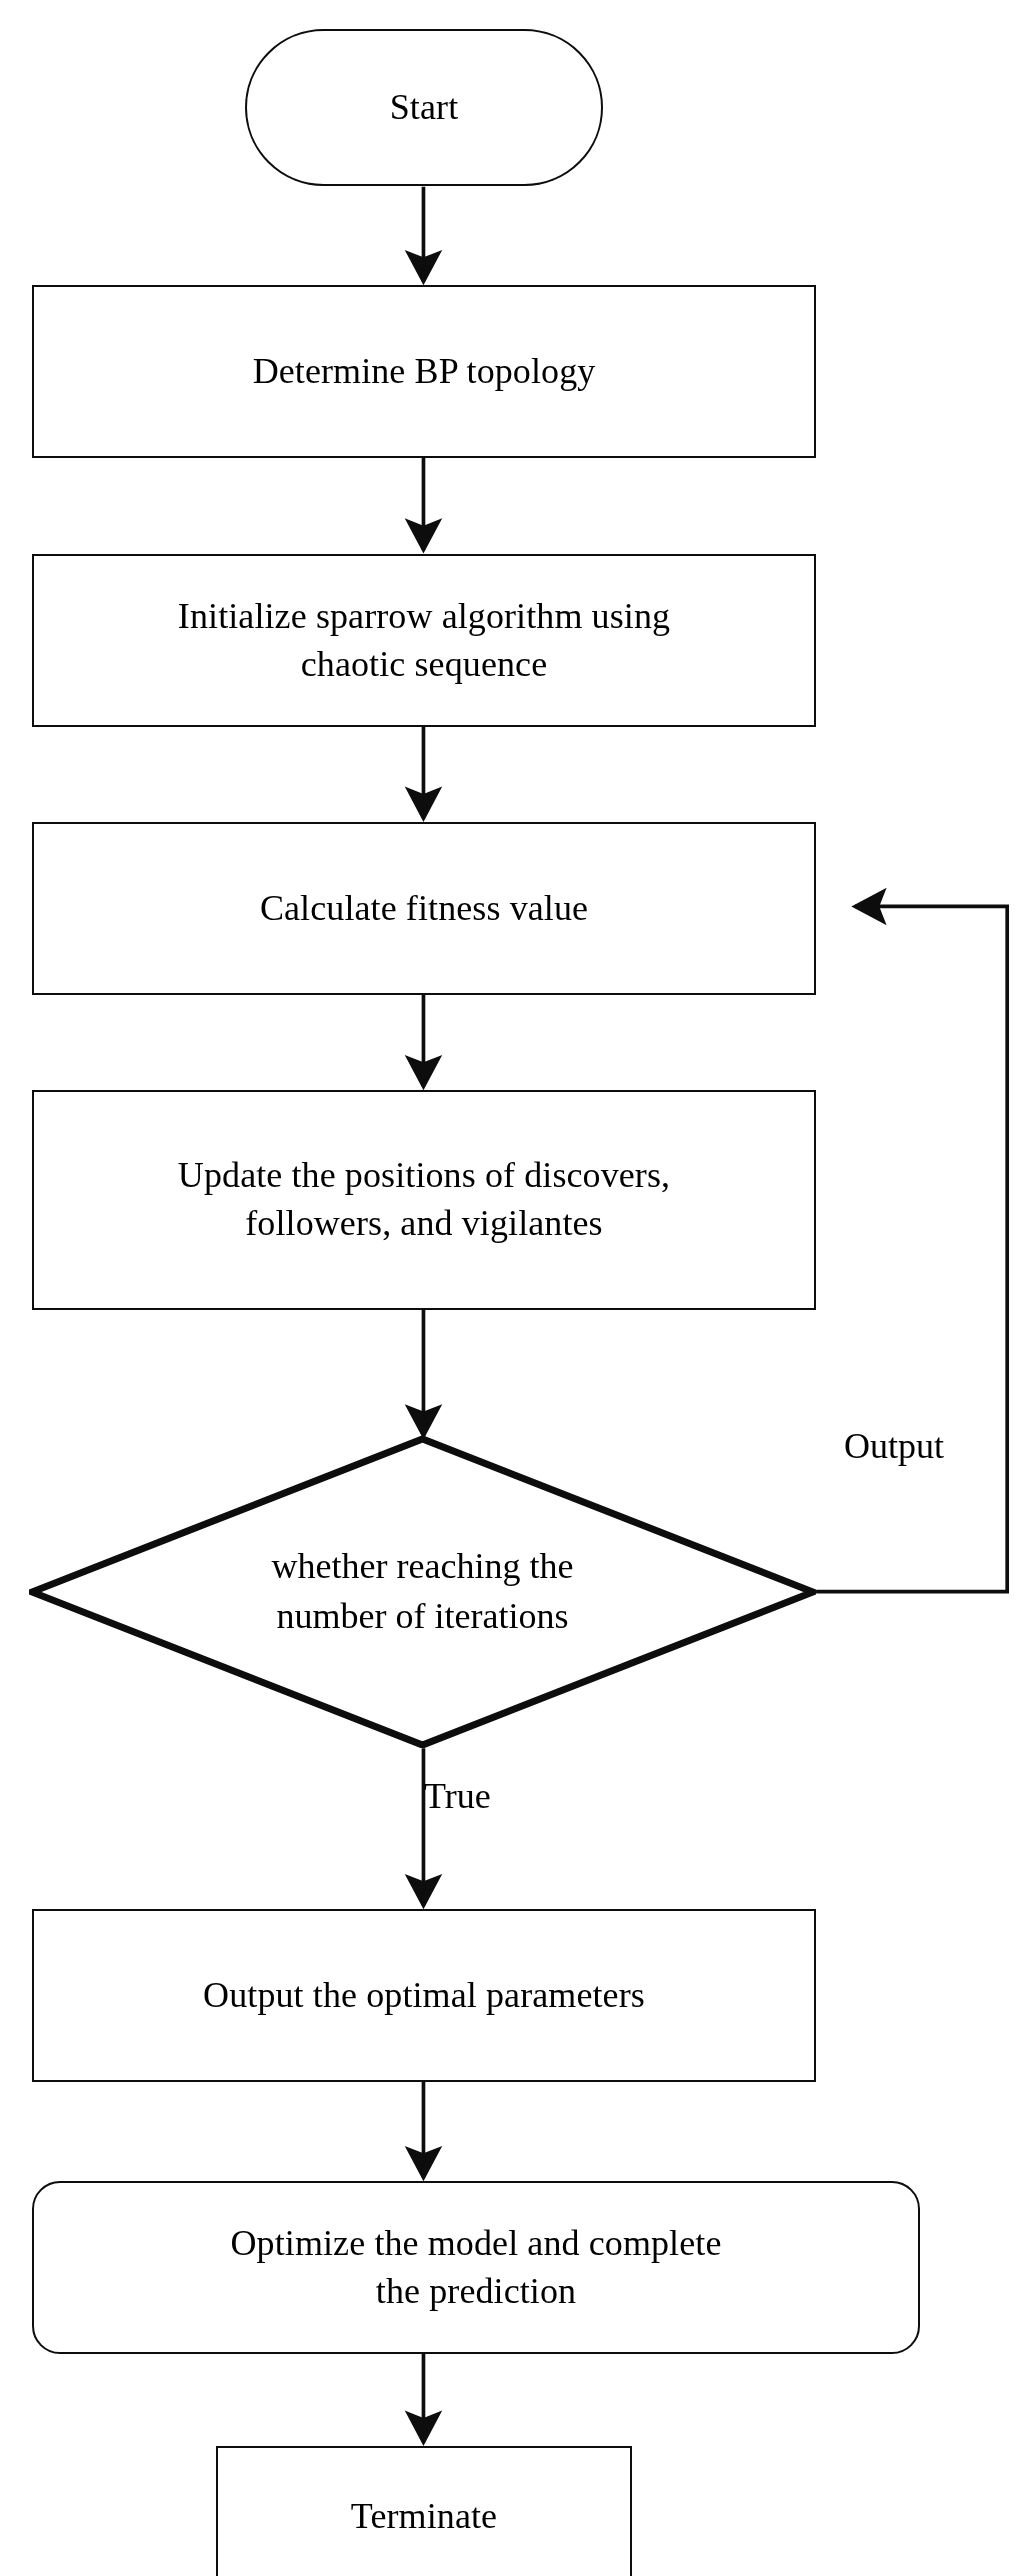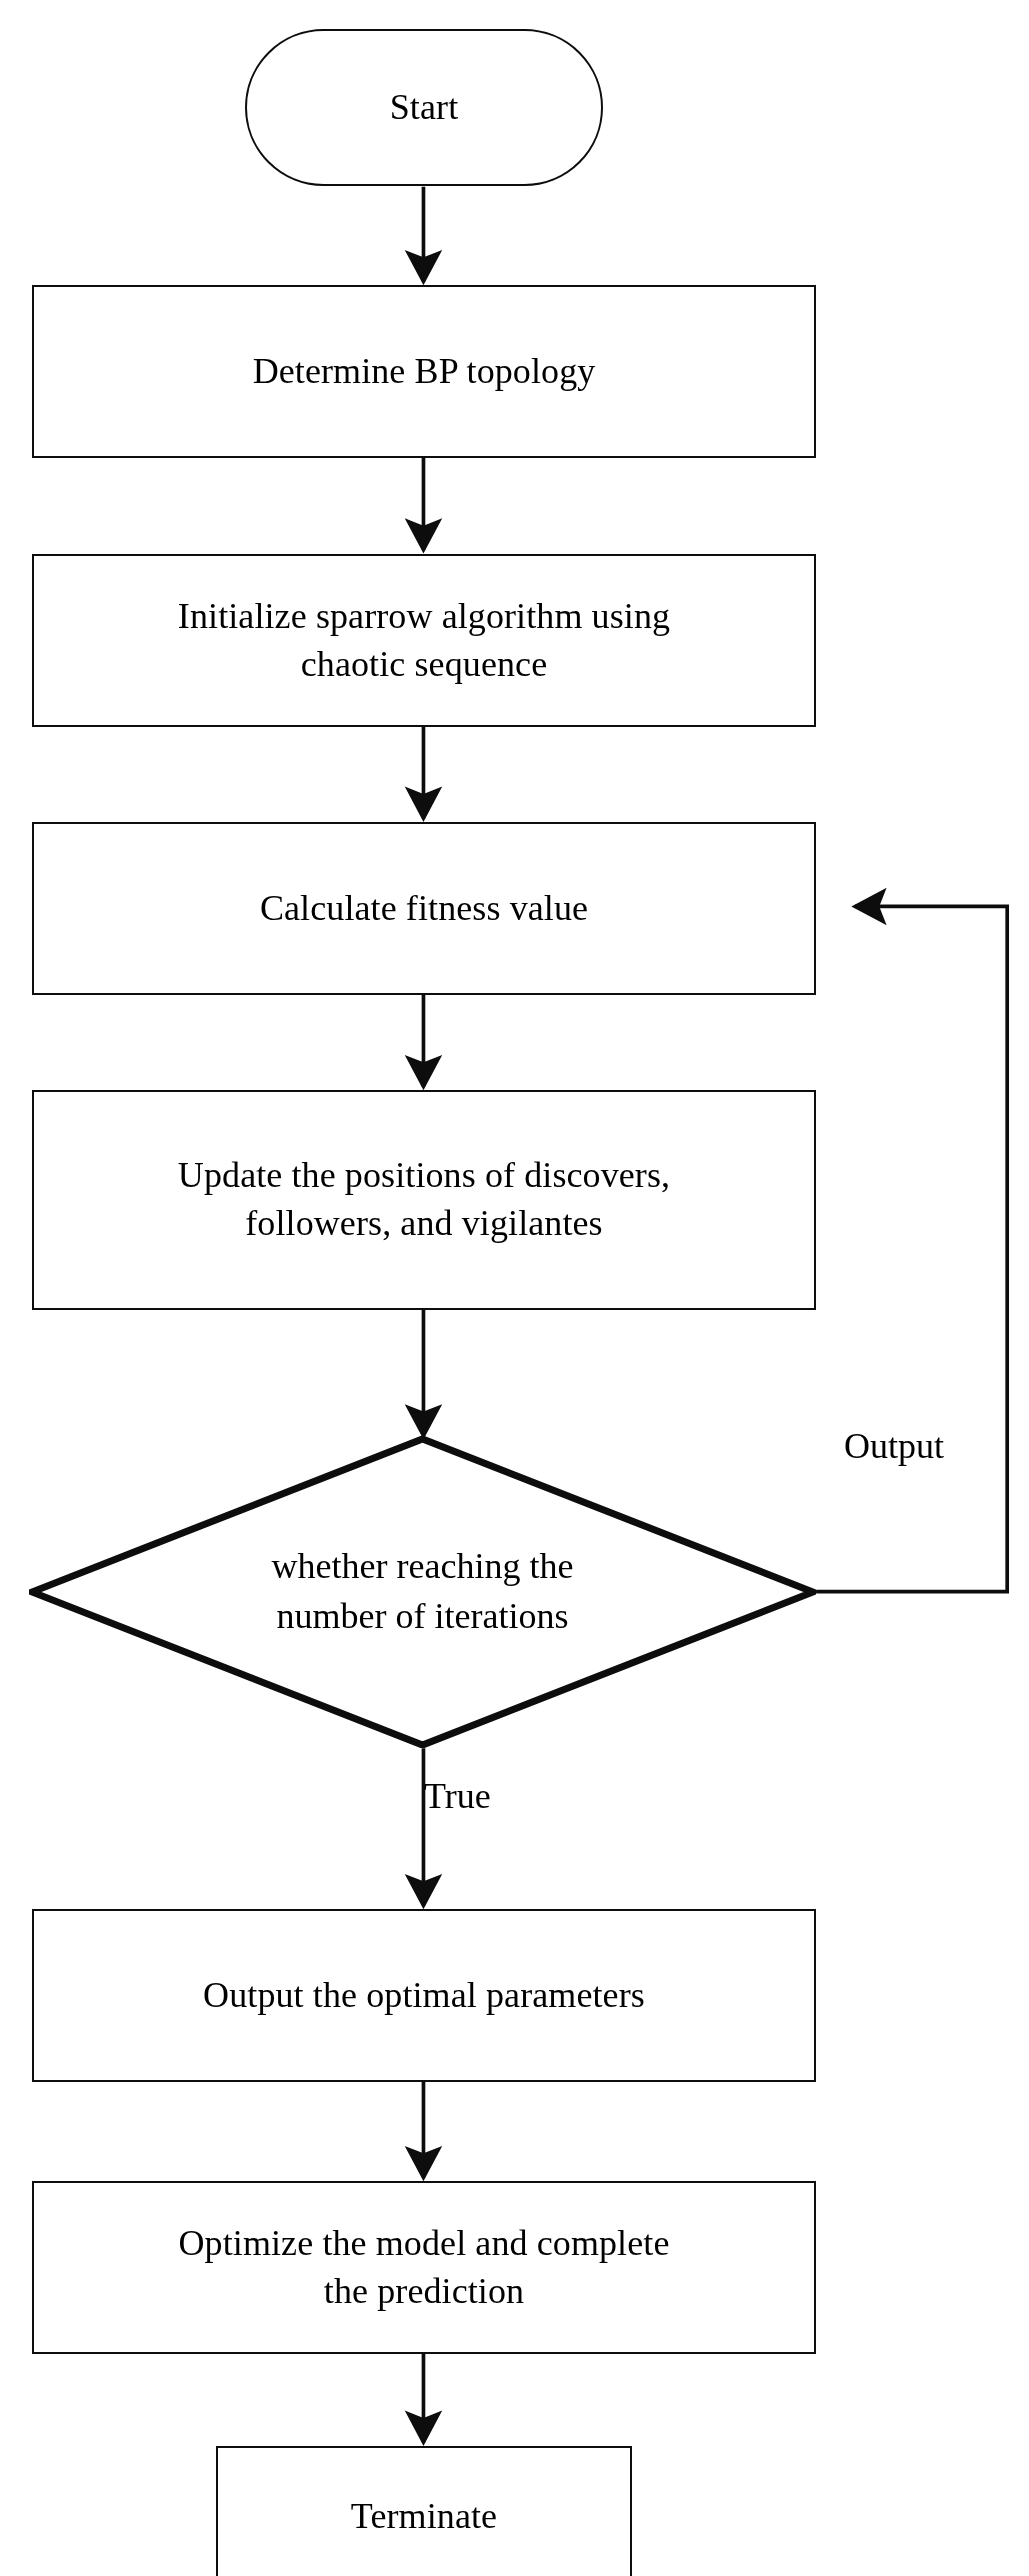--- a/index.html
+++ b/index.html
@@ -136,21 +136,21 @@
       <polygon points="535,4 1066,212.5 535,421 4,212.5" fill="#ffffff" stroke="#0d0d0d" stroke-width="7" vector-effect="non-scaling-stroke"></polygon>
     </svg>
     <span class="txt">whether reaching the
 number of iterations</span>
   </div>
 
   <div class="node" style="left:32px; top:1909px; width:784px; height:173px; z-index:2;">
     <span class="txt">Output the optimal parameters</span>
   </div>
 
-  <div class="node" style="left:32px; top:2181px; width:784px; height:173px; z-index:2;">
+  <div class="node" style="left:32px; top:2181px; width:888px; height:173px; z-index:2;border-radius:28px;">
     <span class="txt">Optimize the model and complete
 the prediction</span>
   </div>
 
   <div class="node" style="left:216px; top:2446px; width:416px; height:142px; z-index:2;">
     <span class="txt">Terminate</span>
   </div>
 
   <div class="edgelabel" style="left:844px; top:1428px;">Output</div>
 

